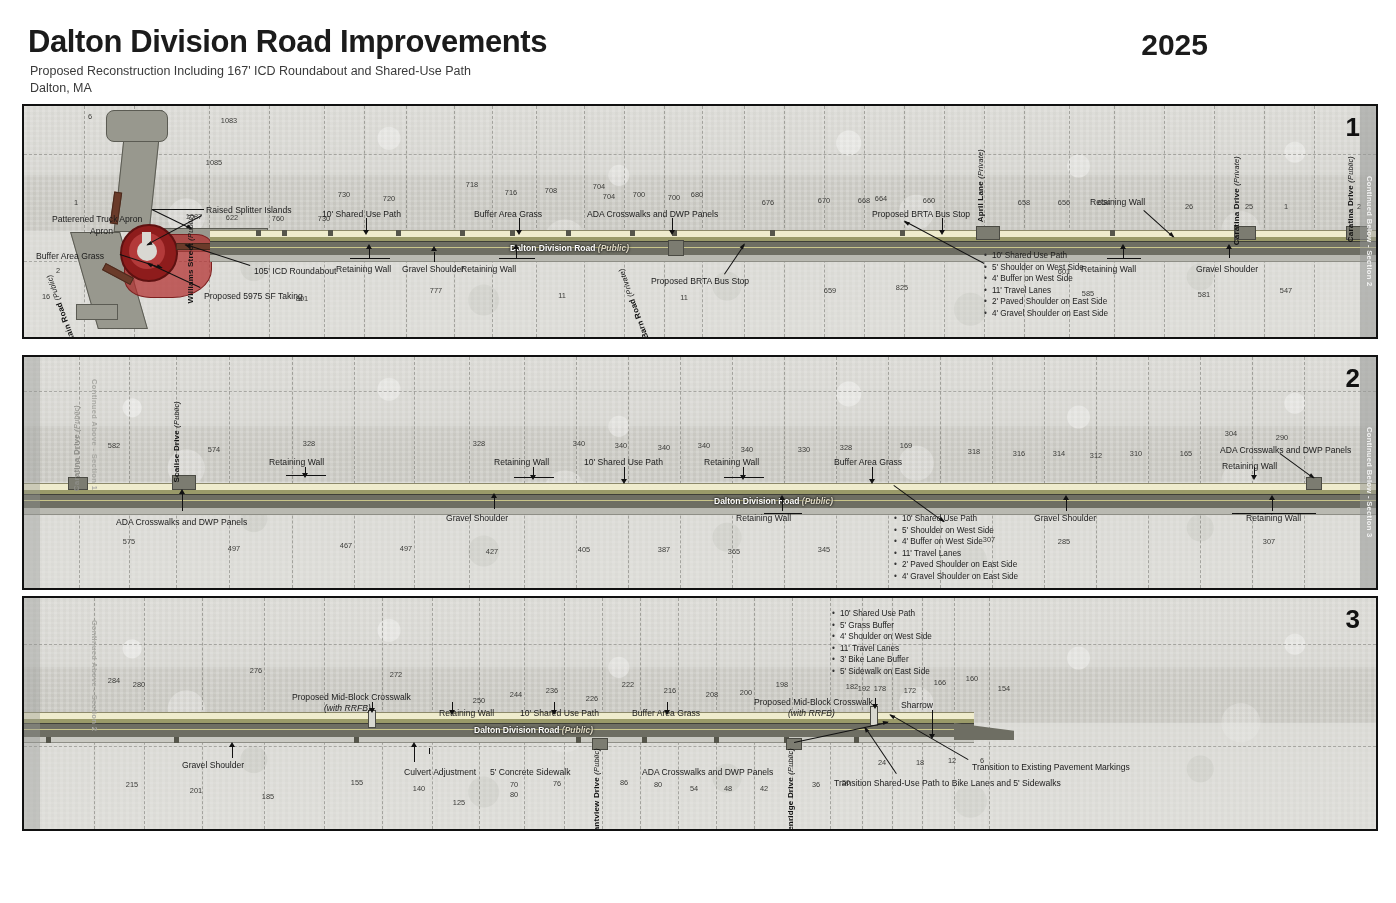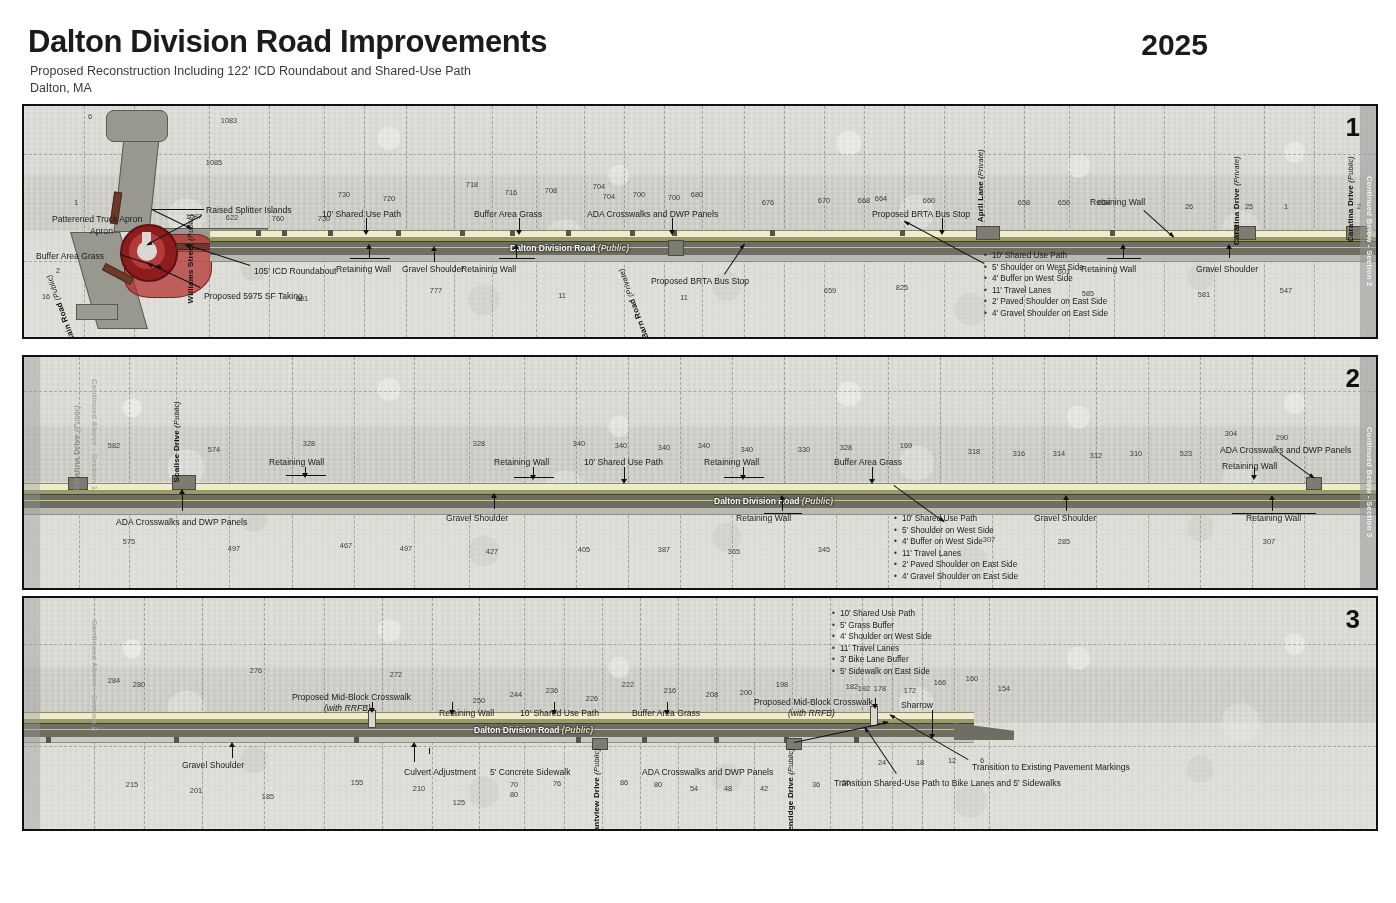--- a/index.html
+++ b/index.html
@@ -111,21 +111,21 @@
 
   
   #footer{position:absolute;left:0;top:832px;width:1396px;height:71px;}
   #scalewrap{position:absolute;left:78px;top:848px;}
 </style>
 </head>
 <body>
 
 <div id="header">
   <div id="title">Dalton Division Road Improvements</div>
-  <div id="subtitle1">Proposed Reconstruction Including 122' ICD Roundabout and Shared-Use Path</div>
+  <div id="subtitle1">Proposed Reconstruction Including 167' ICD Roundabout and Shared-Use Path</div>
   <div id="subtitle2">Dalton, MA</div>
   <div id="year">2025</div>
 </div>
 
 <div class="panel" id="panel1">
   <div class="aerial"></div>
   <div class="washtop"></div>
   <div class="wash"></div>
 
   <div class="plines">
@@ -379,21 +379,21 @@
   <div class="addr" style="left:680px;top:84px">340</div>
   <div class="addr" style="left:723px;top:88px">340</div>
   <div class="addr" style="left:780px;top:88px">330</div>
   <div class="addr" style="left:822px;top:86px">328</div>
   <div class="addr" style="left:882px;top:84px">169</div>
   <div class="addr" style="left:950px;top:90px">318</div>
   <div class="addr" style="left:995px;top:92px">316</div>
   <div class="addr" style="left:1035px;top:92px">314</div>
   <div class="addr" style="left:1072px;top:94px">312</div>
   <div class="addr" style="left:1112px;top:92px">310</div>
-  <div class="addr" style="left:1162px;top:92px">523</div>
+  <div class="addr" style="left:1162px;top:92px">165</div>
   <div class="addr" style="left:1207px;top:72px">304</div>
   <div class="addr" style="left:1258px;top:76px">290</div>
 
   <div class="addr" style="left:105px;top:180px">575</div>
   <div class="addr" style="left:210px;top:187px">497</div>
   <div class="addr" style="left:322px;top:184px">467</div>
   <div class="addr" style="left:382px;top:187px">497</div>
   <div class="addr" style="left:468px;top:190px">427</div>
   <div class="addr" style="left:560px;top:188px">405</div>
   <div class="addr" style="left:640px;top:188px">387</div>
@@ -539,21 +539,21 @@
   <div class="addr" style="left:856px;top:86px">178</div>
   <div class="addr" style="left:886px;top:88px">172</div>
   <div class="addr" style="left:916px;top:80px">166</div>
   <div class="addr" style="left:948px;top:76px">160</div>
   <div class="addr" style="left:980px;top:86px">154</div>
 
   <div class="addr" style="left:108px;top:182px">215</div>
   <div class="addr" style="left:172px;top:188px">201</div>
   <div class="addr" style="left:244px;top:194px">185</div>
   <div class="addr" style="left:333px;top:180px">155</div>
-  <div class="addr" style="left:395px;top:186px">210</div>
+  <div class="addr" style="left:395px;top:186px">140</div>
   <div class="addr" style="left:435px;top:200px">125</div>
   <div class="addr" style="left:490px;top:182px">70</div>
   <div class="addr" style="left:490px;top:192px">80</div>
   <div class="addr" style="left:533px;top:181px">76</div>
   <div class="addr" style="left:600px;top:180px">86</div>
   <div class="addr" style="left:634px;top:182px">80</div>
   <div class="addr" style="left:670px;top:186px">54</div>
   <div class="addr" style="left:704px;top:186px">48</div>
   <div class="addr" style="left:740px;top:186px">42</div>
   <div class="addr" style="left:792px;top:182px">36</div>

